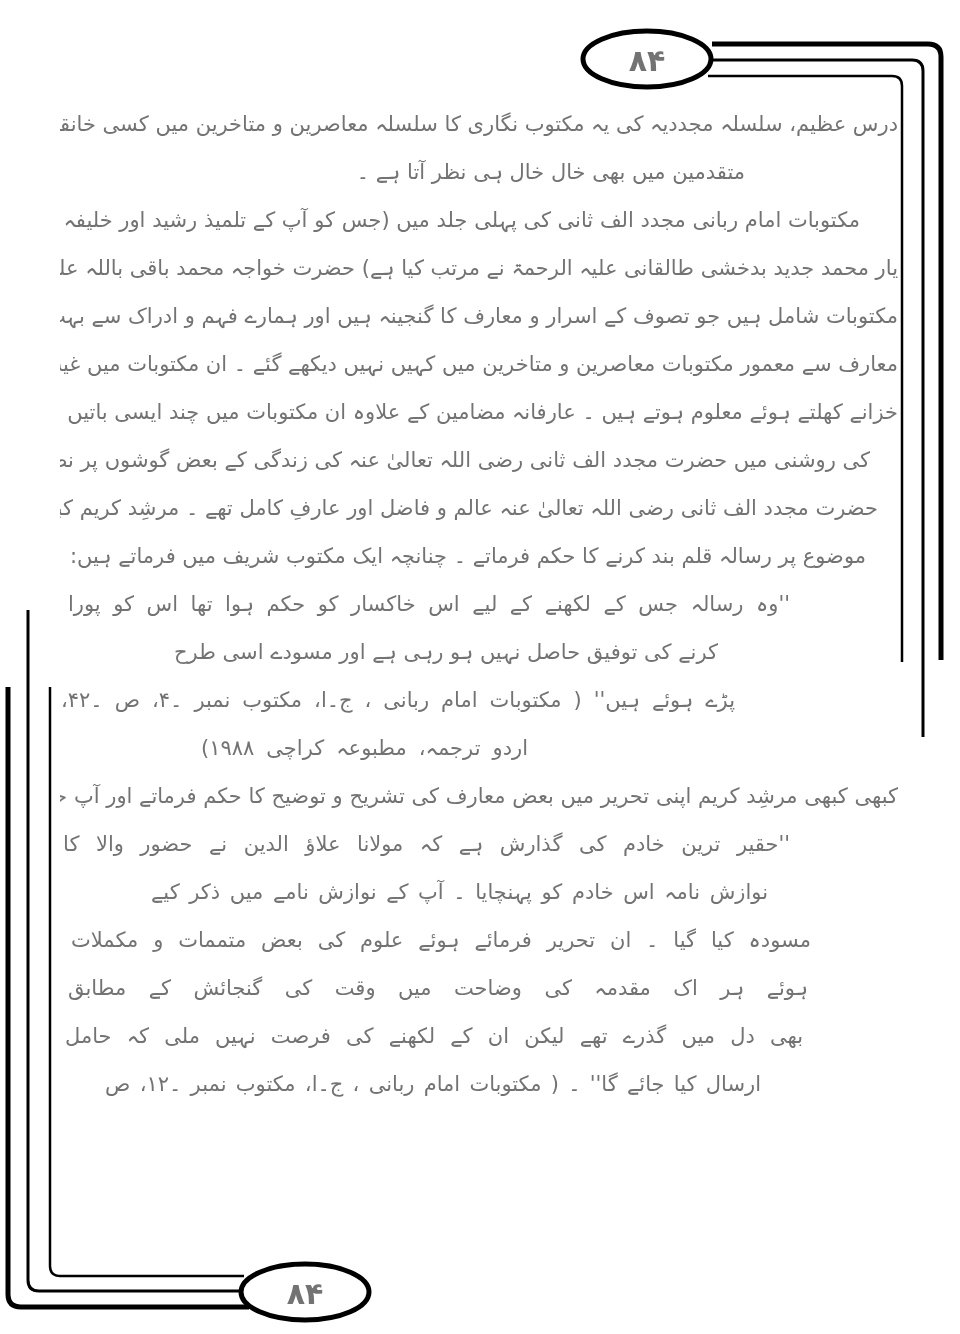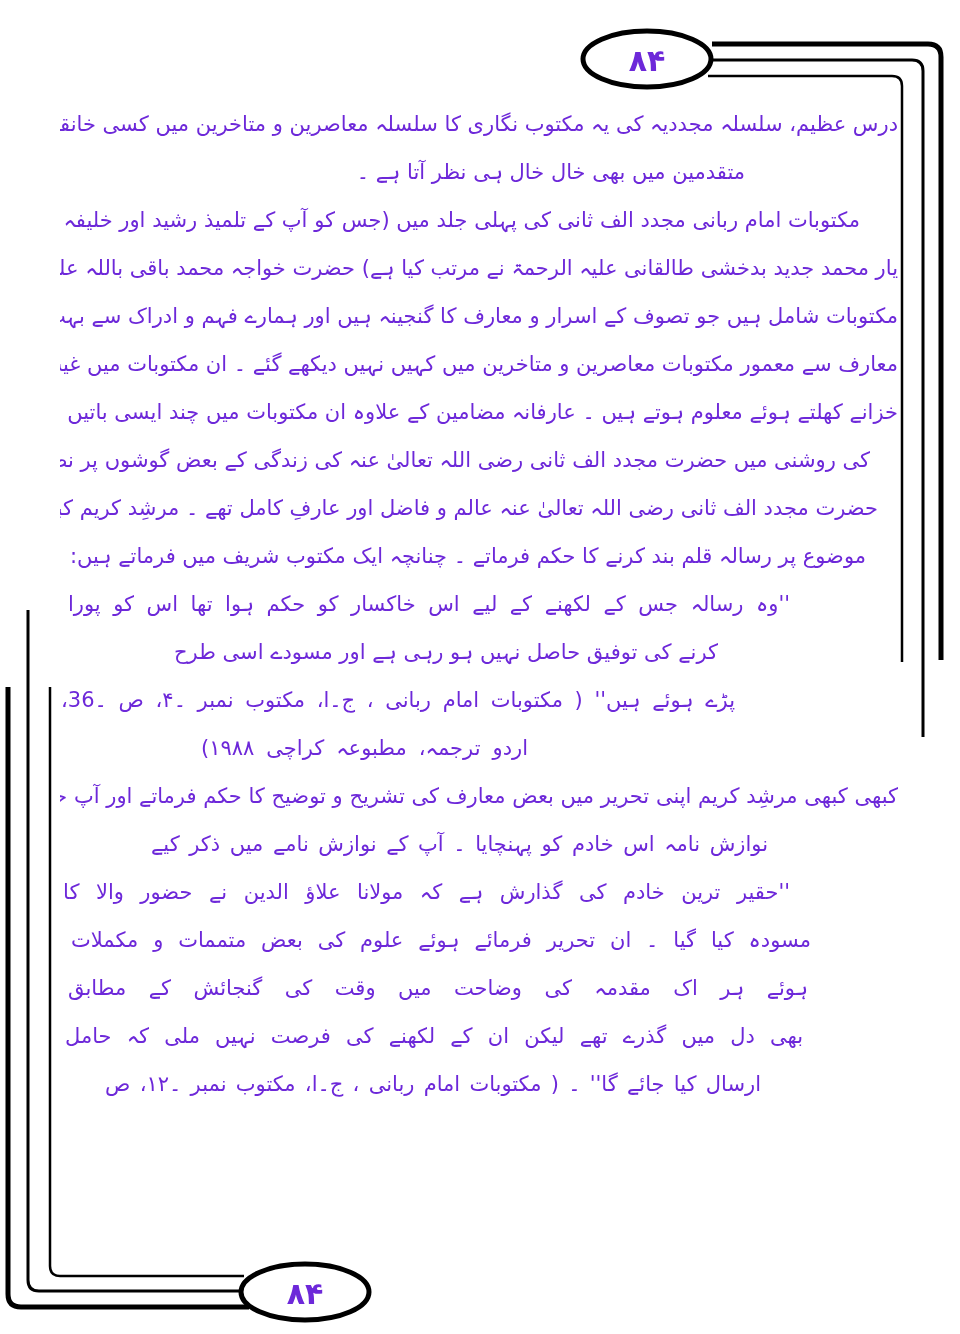--- a/index.html
+++ b/index.html
@@ -3,21 +3,21 @@
 <meta charset="utf-8">
 <style>
   html,body{margin:0;padding:0;background:#e8e8e8;}
   .page{
     position:relative;
     width:960px;height:1334px;
     margin:0 auto;
     background:#ffffff;
     overflow:hidden;
     font-family:"DejaVu Sans",sans-serif;
-    color:#6d28d9;
+    color:#737373;
   }
   .frame-svg{position:absolute;left:0;top:0;width:960px;height:1334px;}
   .pagenum{
     position:absolute;
     width:128px;height:56px;
     display:flex;align-items:center;justify-content:center;
     font-size:30px;font-weight:bold;
     letter-spacing:4px;
     direction:rtl;
   }
@@ -79,31 +79,31 @@
     </section>
 
     <section>
       <div class="line" style="padding-left:3px;padding-right:20px;">حضرت مجدد الف ثانی رضی اللہ تعالیٰ عنہ عالم و فاضل اور عارفِ کامل تھے ۔ مرشِد کریم کبھی کسی</div>
       <div class="line" style="padding-left:55px;padding-right:32px;">موضوع پر رسالہ قلم بند کرنے کا حکم فرماتے ۔ چنانچہ ایک مکتوب شریف میں فرماتے ہیں:</div>
     </section>
 
     <section>
       <div class="line" style="padding-left:8px;padding-right:108px;">''وہ رسالہ جس کے لکھنے کے لیے اس خاکسار کو حکم ہوا تھا اس کو پورا</div>
       <div class="line" style="padding-left:128px;padding-right:180px;">کرنے کی توفیق حاصل نہیں ہو رہی ہے اور مسودے اسی طرح</div>
-      <div class="line" style="padding-left:1px;padding-right:163px;">پڑے ہوئے ہیں'' ( مکتوبات امام ربانی ، ج۔ا، مکتوب نمبر ۔۴، ص ۔36،</div>
+      <div class="line" style="padding-left:1px;padding-right:163px;">پڑے ہوئے ہیں'' ( مکتوبات امام ربانی ، ج۔ا، مکتوب نمبر ۔۴، ص ۔۴۲،</div>
       <div class="line" style="padding-left:141px;padding-right:370px;">اردو ترجمہ، مطبوعہ کراچی ۱۹۸۸)</div>
     </section>
 
     <section>
       <div class="line">کبھی کبھی مرشِد کریم اپنی تحریر میں بعض معارف کی تشریح و توضیح کا حکم فرماتے اور آپ حکم کی تعمیل</div>
     </section>
 
     <section>
+      <div class="line" style="padding-left:3px;padding-right:108px;">''حقیر ترین خادم کی گذارش ہے کہ مولانا علاؤ الدین نے حضور والا کا</div>
       <div class="line" style="padding-left:91px;padding-right:130px;">نوازش نامہ اس خادم کو پہنچایا ۔ آپ کے نوازش نامے میں ذکر کیے</div>
-      <div class="line" style="padding-left:3px;padding-right:108px;">''حقیر ترین خادم کی گذارش ہے کہ مولانا علاؤ الدین نے حضور والا کا</div>
       <div class="line" style="padding-left:11px;padding-right:87px;">مسودہ کیا گیا ۔ ان تحریر فرمائے ہوئے علوم کی بعض متممات و مکملات</div>
       <div class="line" style="padding-left:8px;padding-right:90px;">ہوئے ہر اک مقدمہ کی وضاحت میں وقت کی گنجائش کے مطابق</div>
       <div class="line" style="padding-left:5px;padding-right:95px;">بھی دل میں گذرے تھے لیکن ان کے لکھنے کی فرصت نہیں ملی کہ حامل</div>
       <div class="line" style="padding-left:1px;padding-right:137px;margin-left:44px;">ارسال کیا جائے گا'' ۔ ( مکتوبات امام ربانی ، ج۔ا، مکتوب نمبر ۔۱۲، ص</div>
     </section>
 
   </main>
 </div>
 
 </body></html>

